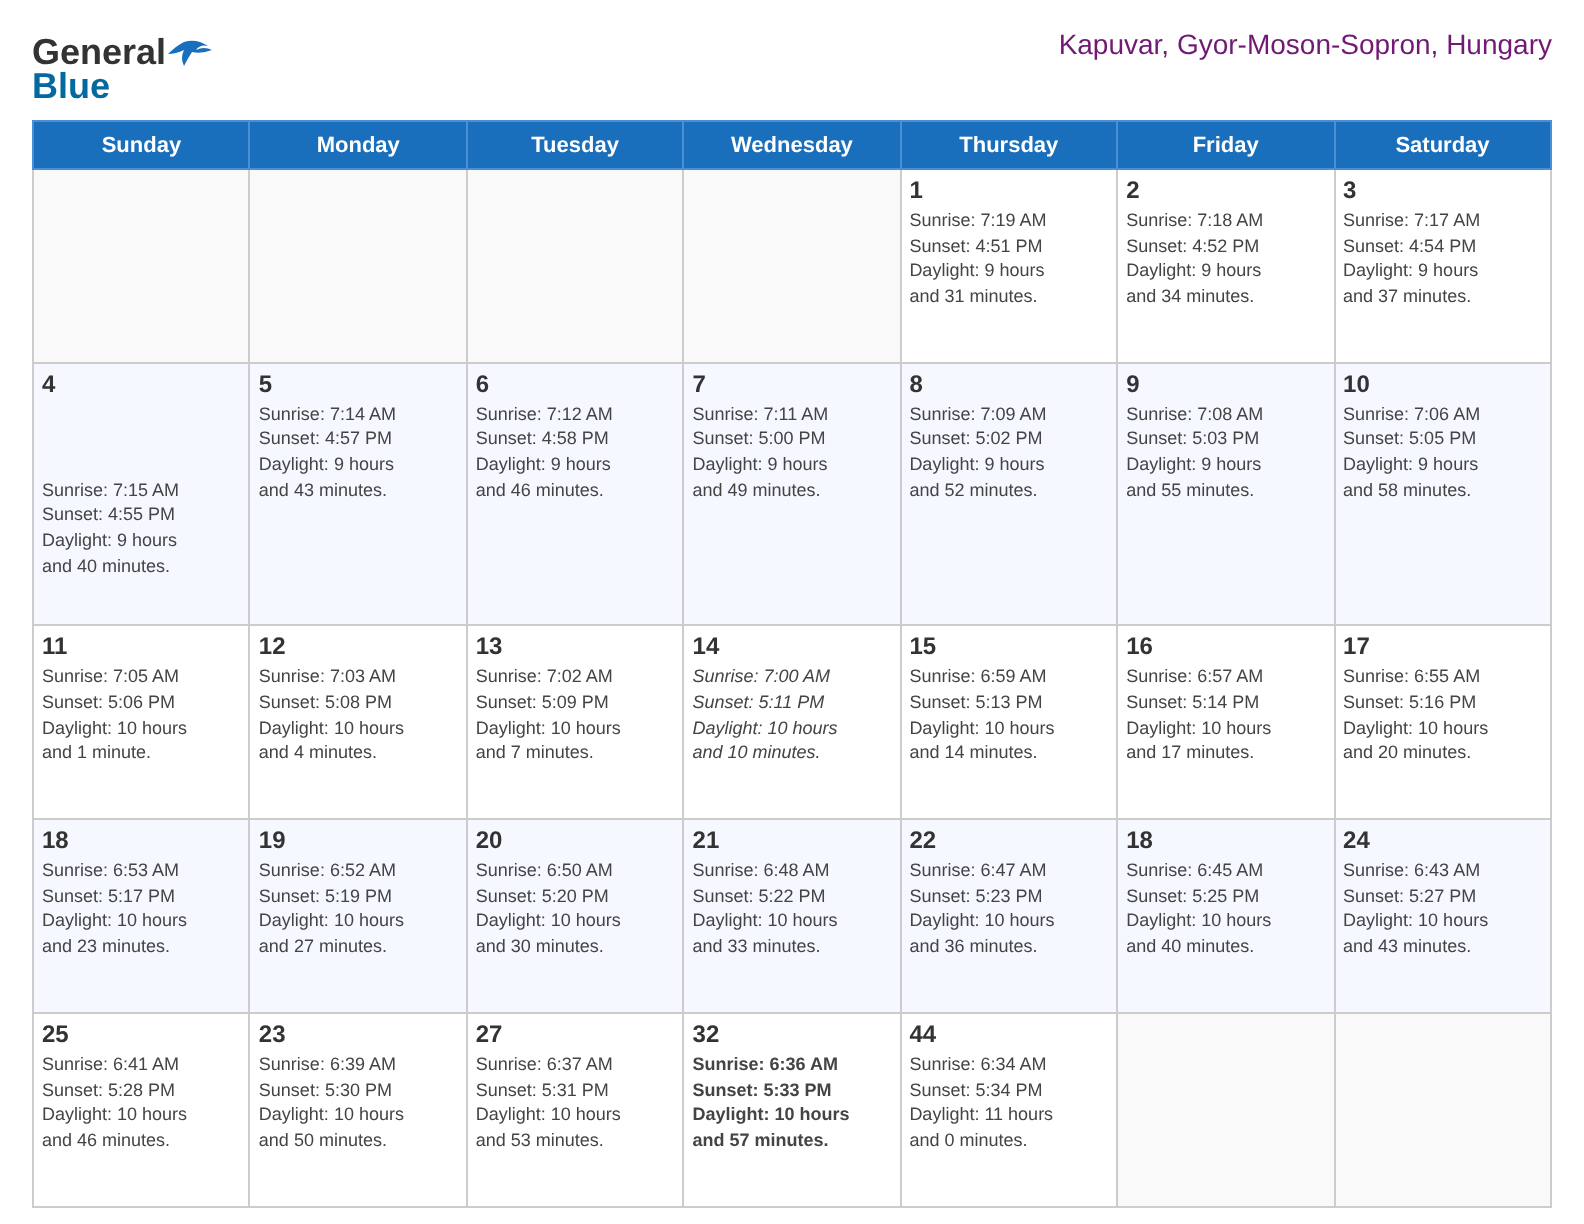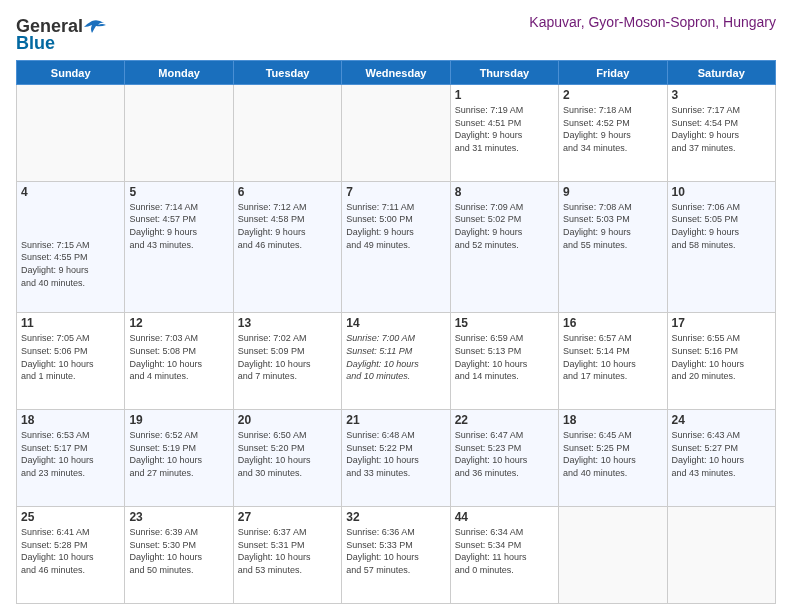--- a/index.html
+++ b/index.html
@@ -326,21 +326,21 @@
           </td>
           <td>
             <span class="day-number">27</span>
             <div class="day-info" style="white-space: pre-line; font-size: 9px; line-height: 1.4;">Sunrise: 6:37 AM
 Sunset: 5:31 PM
 Daylight: 10 hours
 and 53 minutes.</div>
           </td>
           <td>
             <span class="day-number">32</span>
-            <div class="day-info" style="white-space: pre-line; font-size: 9px; line-height: 1.4;">Sunrise: 6:36 AM
+            <div class="day-info" style="white-space: pre-line; font-size: 9px; line-height: 1.4; font-weight: bold;">Sunrise: 6:36 AM
 Sunset: 5:33 PM
 Daylight: 10 hours
 and 57 minutes.</div>
           </td>
           <td>
             <span class="day-number">44</span>
             <div class="day-info" style="white-space: pre-line; font-size: 9px; line-height: 1.4;">Sunrise: 6:34 AM
 Sunset: 5:34 PM
 Daylight: 11 hours
 and 0 minutes.</div>

